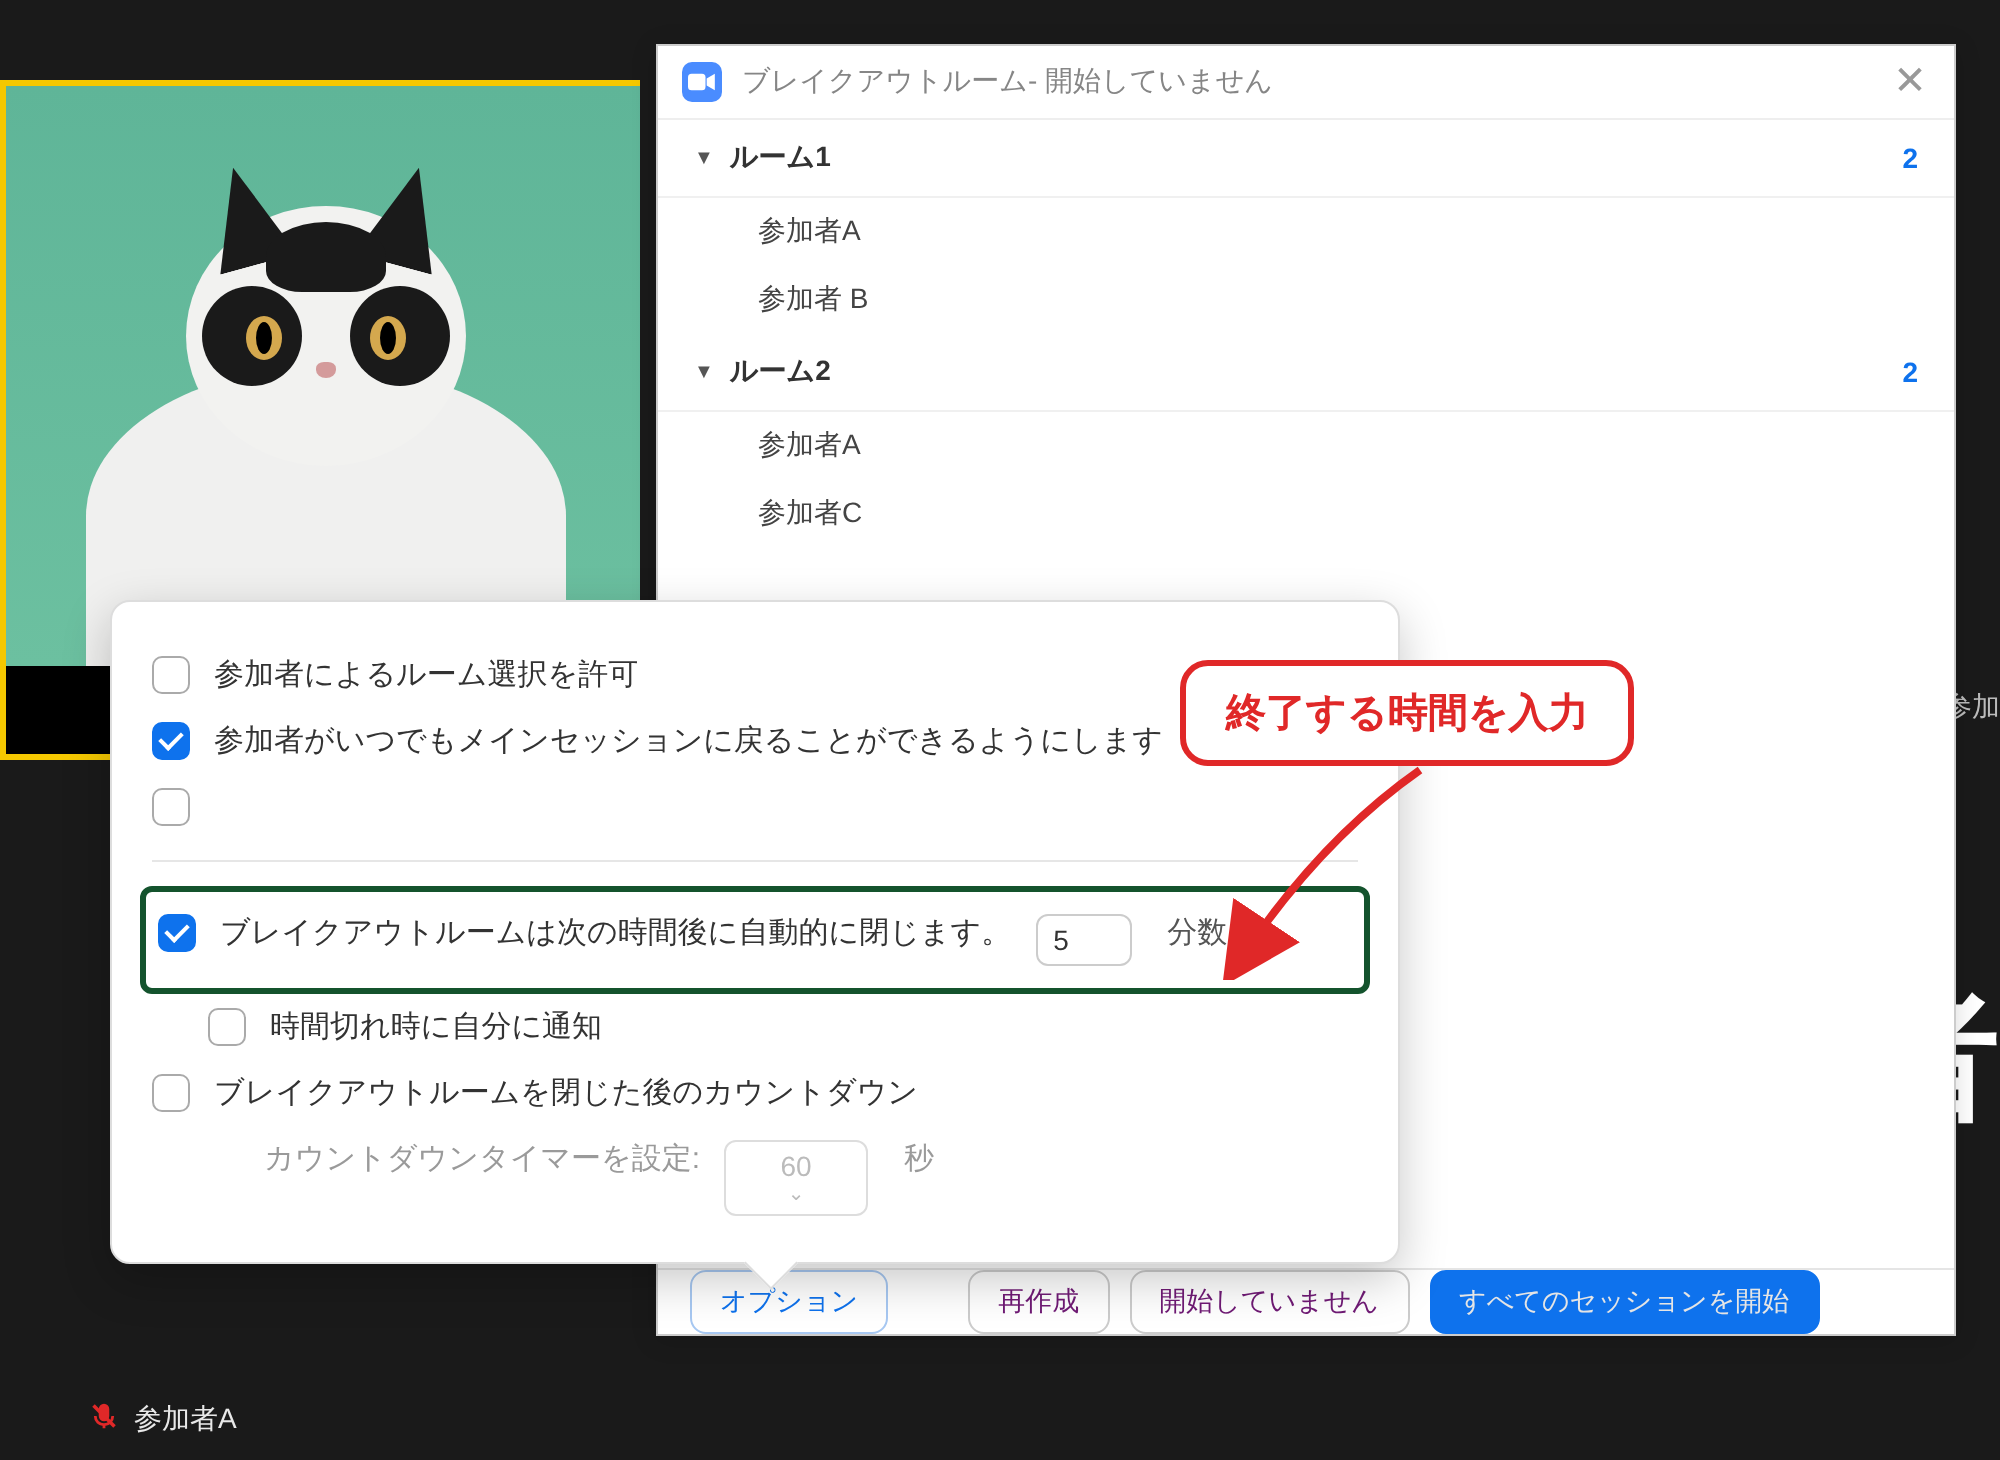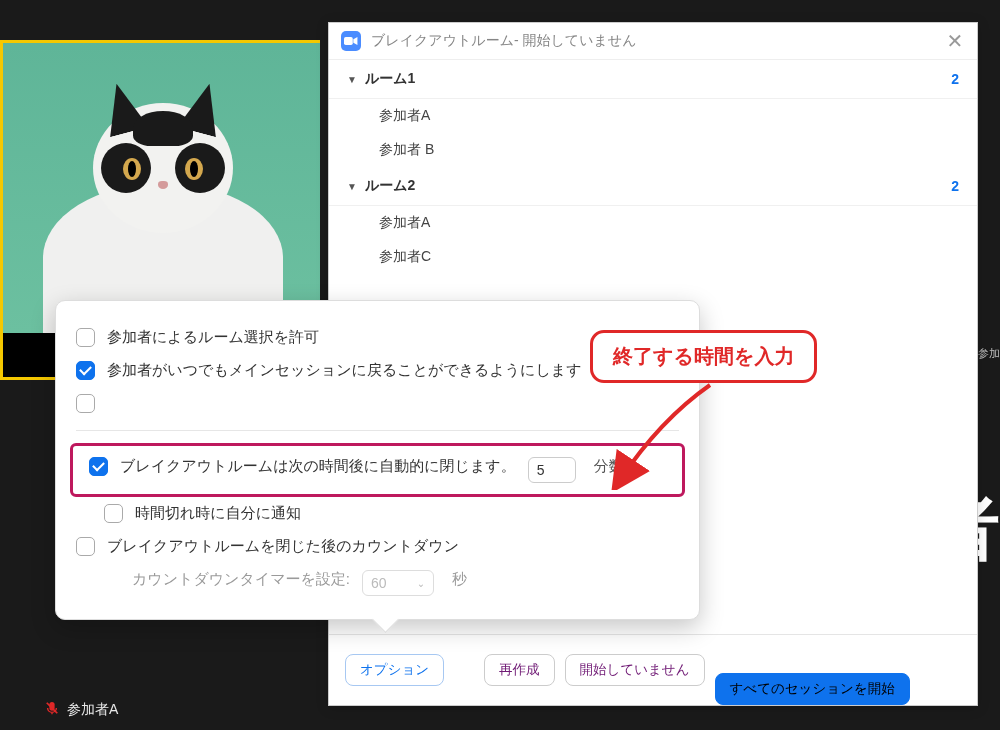--- a/index.html
+++ b/index.html
@@ -135,21 +135,21 @@
       color: #fff;
       font-size: 72px;
       font-weight: 700;
     }
 
     .bg-toolbar-item {
       position: absolute;
       right: 0;
       top: 345px;
       color: #bbb;
-      font-size: 11px;
+      font-size: 14px;
       display: flex;
       align-items: center;
       gap: 4px;
       justify-content: flex-end;
     }
 
     
     .dialog {
       position: absolute;
       left: 328px;
@@ -224,23 +224,22 @@
       border-radius: 8px;
       font-size: 13.5px;
       border: 1px solid #ccc;
       background: #fff;
       color: #701a75;
       cursor: pointer;
     }
     .btn.primary {
       background: #0e72ed;
       border-color: #0e72ed;
-      color: #000000;
+      color: #e5e5e5;
       font-weight: 500;
-      margin-top: 38px;
     }
     .btn.active-outline {
       border-color: #a7c8f2;
       color: #0e72ed;
       background: #fff;
       font-weight: 500;
     }
     .spacer { flex: 0 0 auto; }
 
     
@@ -317,28 +316,29 @@
       width: 72px;
       padding: 4px 8px;
       border: 1px solid #ddd;
       border-radius: 6px;
       font-size: 14px;
       color: #bbb;
       display: inline-flex;
       justify-content: space-between;
       align-items: center;
       background: #fff;
+      flex-direction: column;
     }
     .unit { color: #555; margin-left: 6px; }
     .unit.disabled { color: #9a9a9a; }
 
     .highlight-box {
-      border: 3px solid #be185d;
+      border: 3px solid #14532d;
       border-radius: 6px;
-      padding: 4px 16px;
+      padding: 4px 6px;
       margin: 0 -6px;
     }
 
     
     .callout {
       position: absolute;
       left: 590px;
       top: 330px;
       border: 3px solid #e02828;
       border-radius: 14px;

